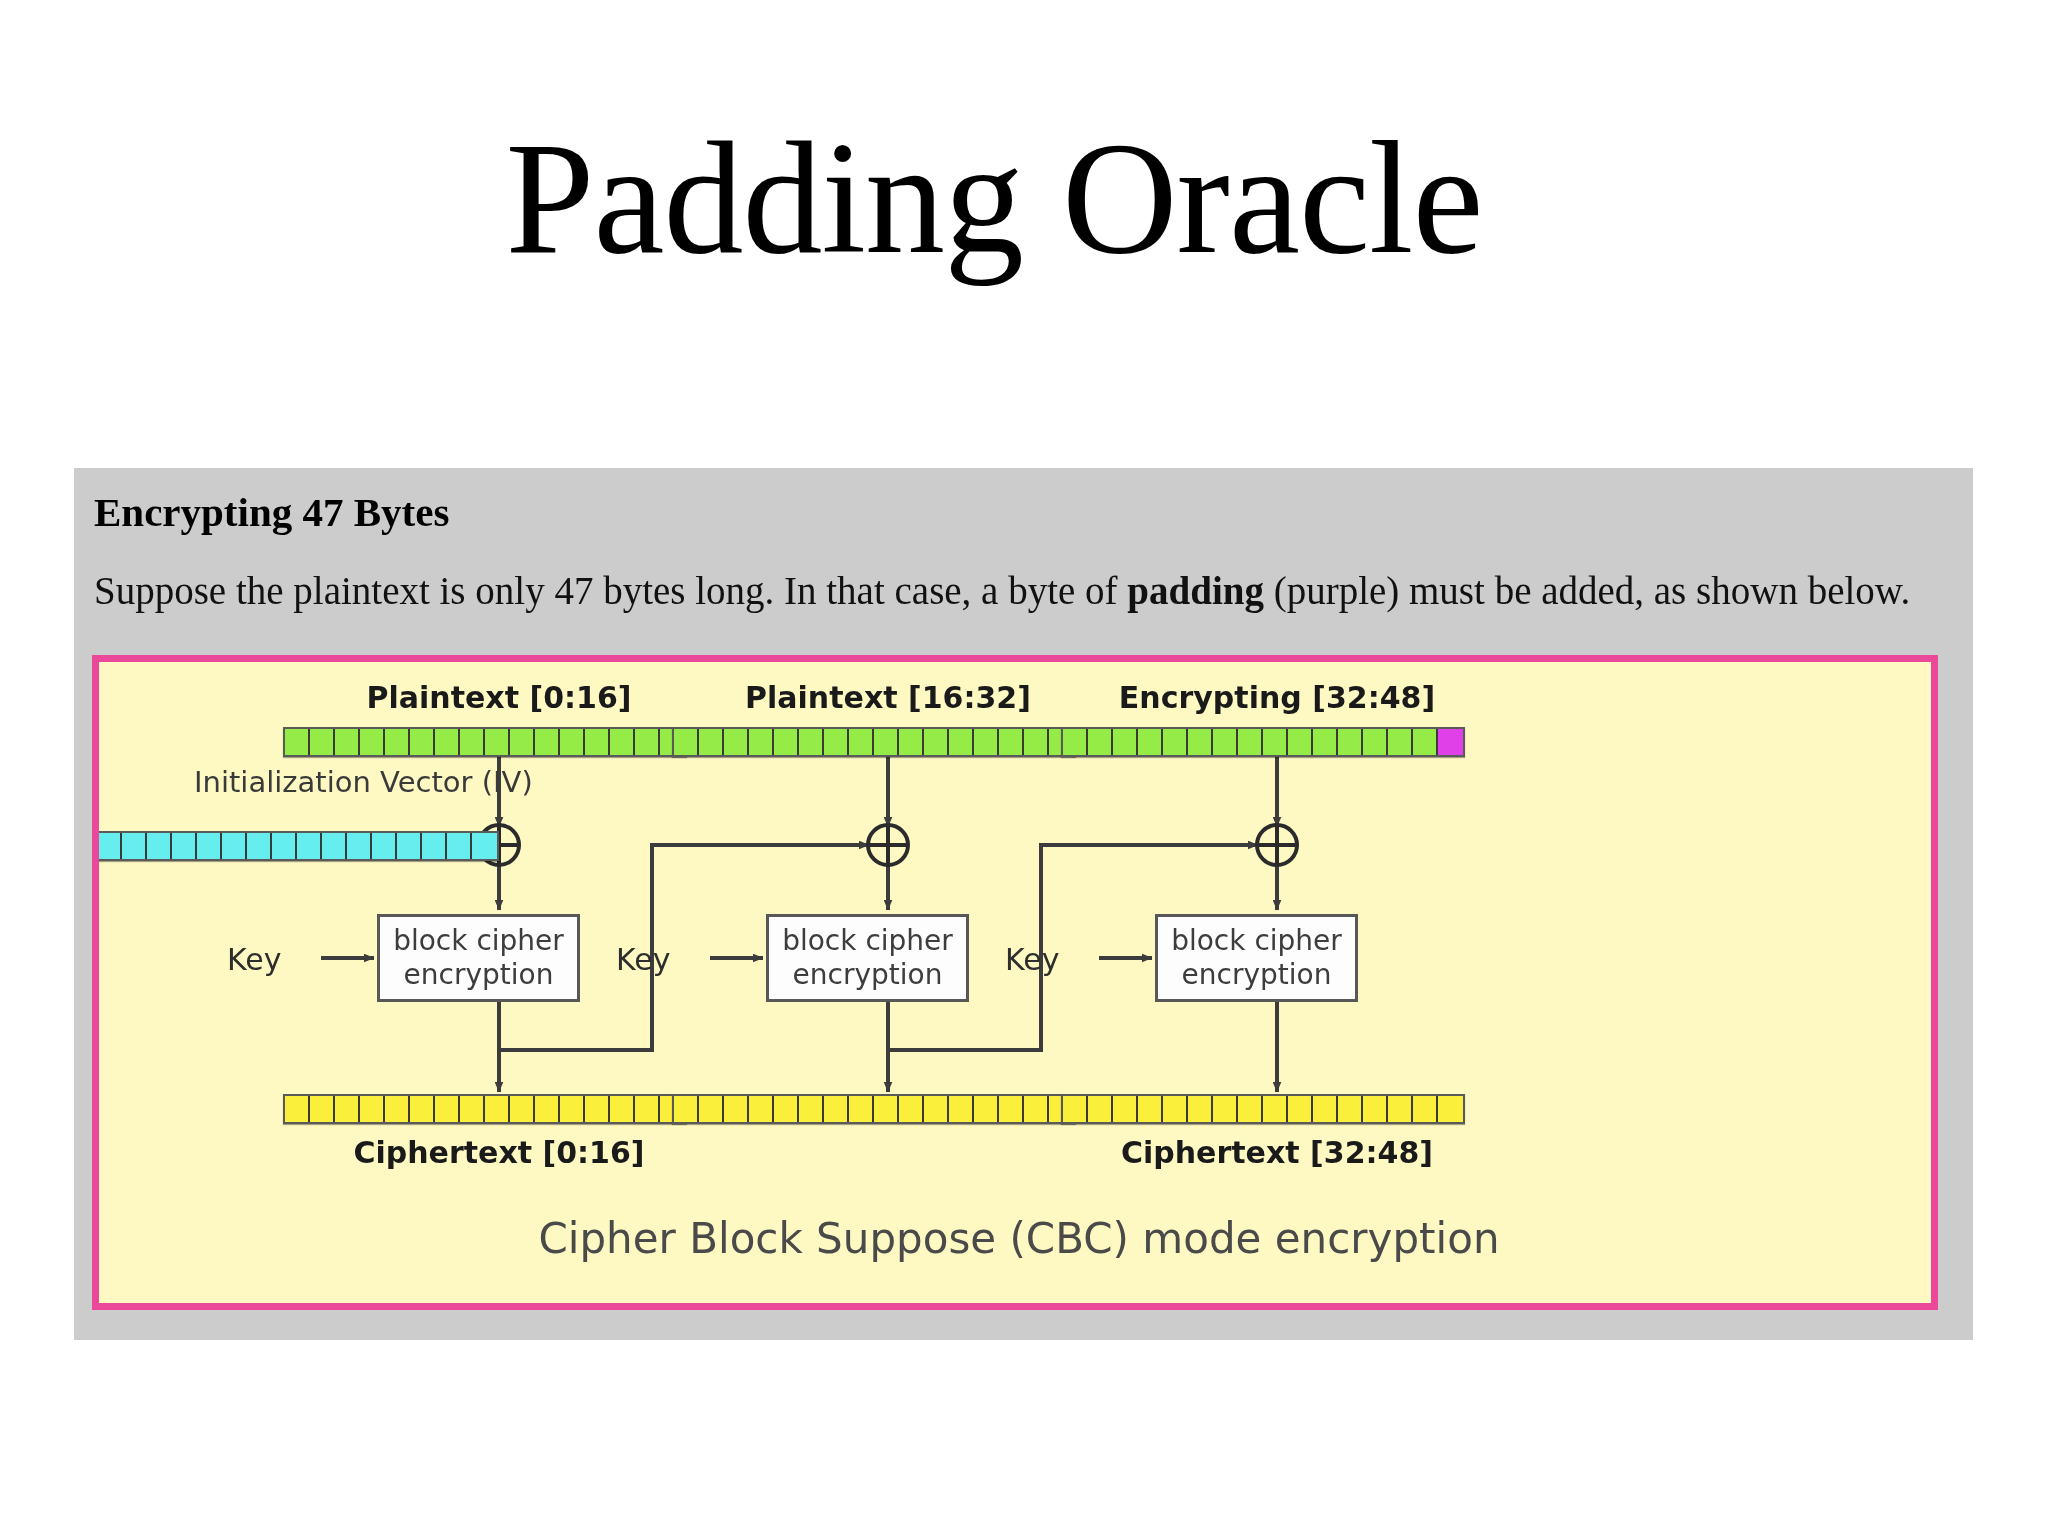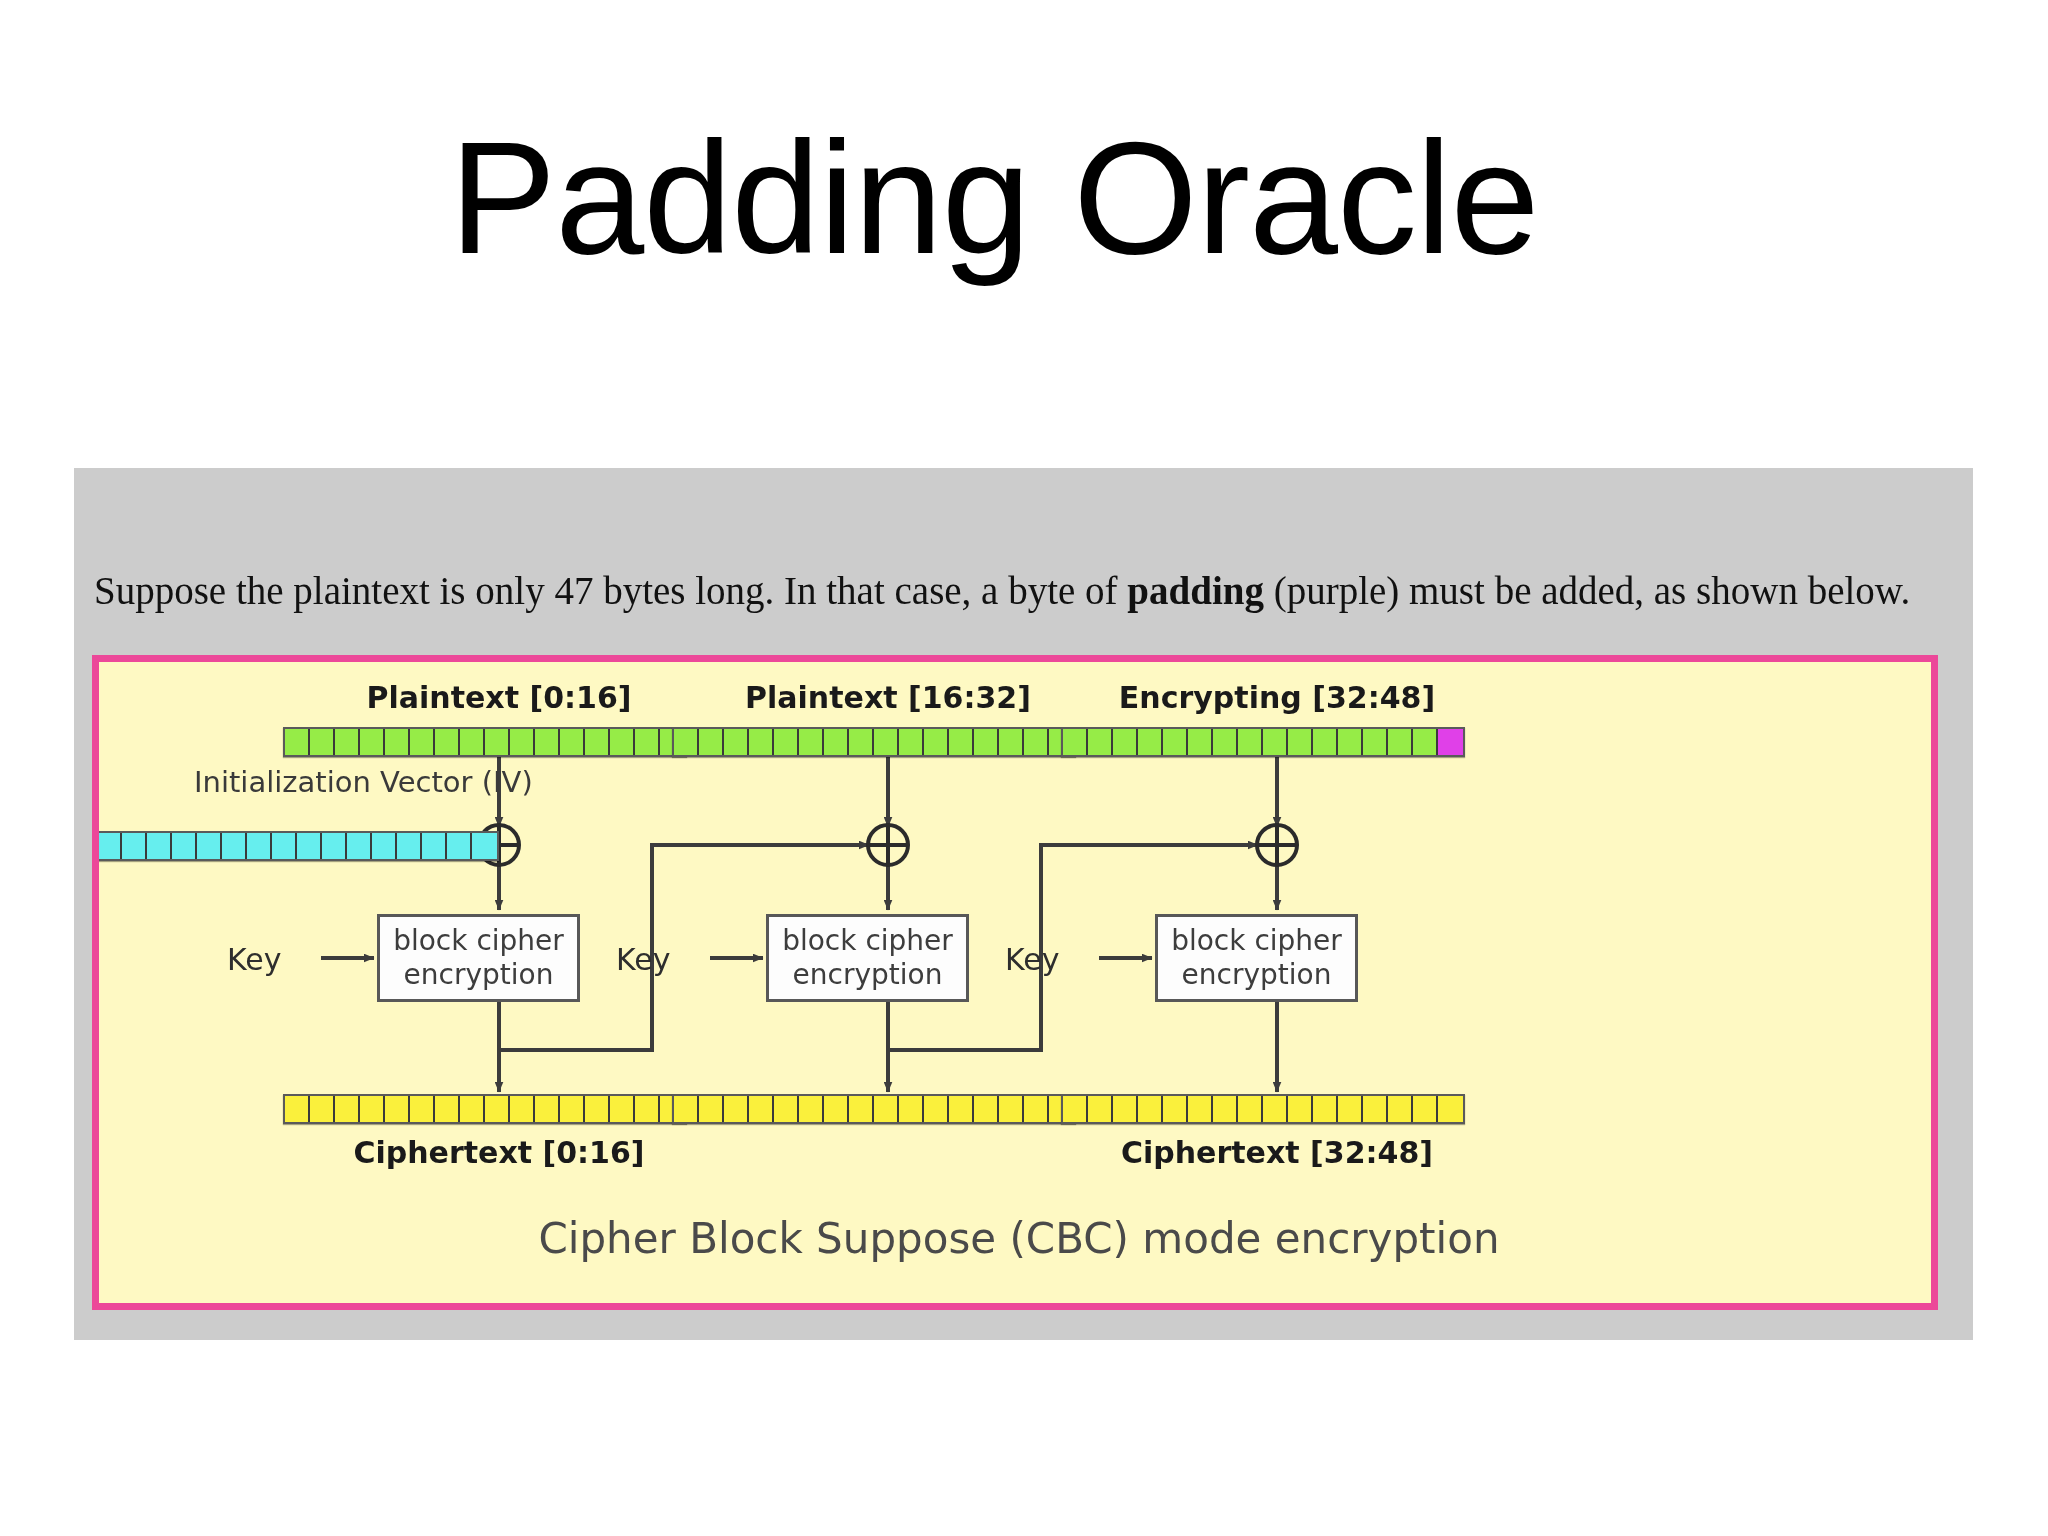--- a/index.html
+++ b/index.html
@@ -15,21 +15,21 @@
     position: relative;
   }
 
   
   #slide-title {
     position: absolute;
     left: 0;
     top: 118px;
     width: 1988px;
     text-align: center;
-    font-family: Liberation Sans, sans-serif;
+    font-family: Liberation Serif, serif;
     font-size: 160px;
     line-height: 1.0;
     font-weight: 400;
     letter-spacing: -1px;
     color: #000000;
     white-space: nowrap;
   }
 
   
   #content-panel {
@@ -164,20 +164,21 @@
 
   svg.wires { position: absolute; left: 0; top: 0; overflow: visible; }
 </style>
 </head>
 <body>
 
 <div id="slide-title">Padding Oracle</div>
 
 <div id="content-panel">
 
+  <div id="panel-heading">Encrypting 47 Bytes</div>
 
   <div id="panel-paragraph">
     <span>Suppose the plaintext is only 47 bytes long. In that case, a byte of </span><b>padding</b><span> (purple) must be added, as shown below.</span>
   </div>
 
   <div id="figure-box">
     <div class="fig-layer">
 
       <svg class="wires" width="1840" height="649" viewBox="0 0 1840 649">
         <defs>

